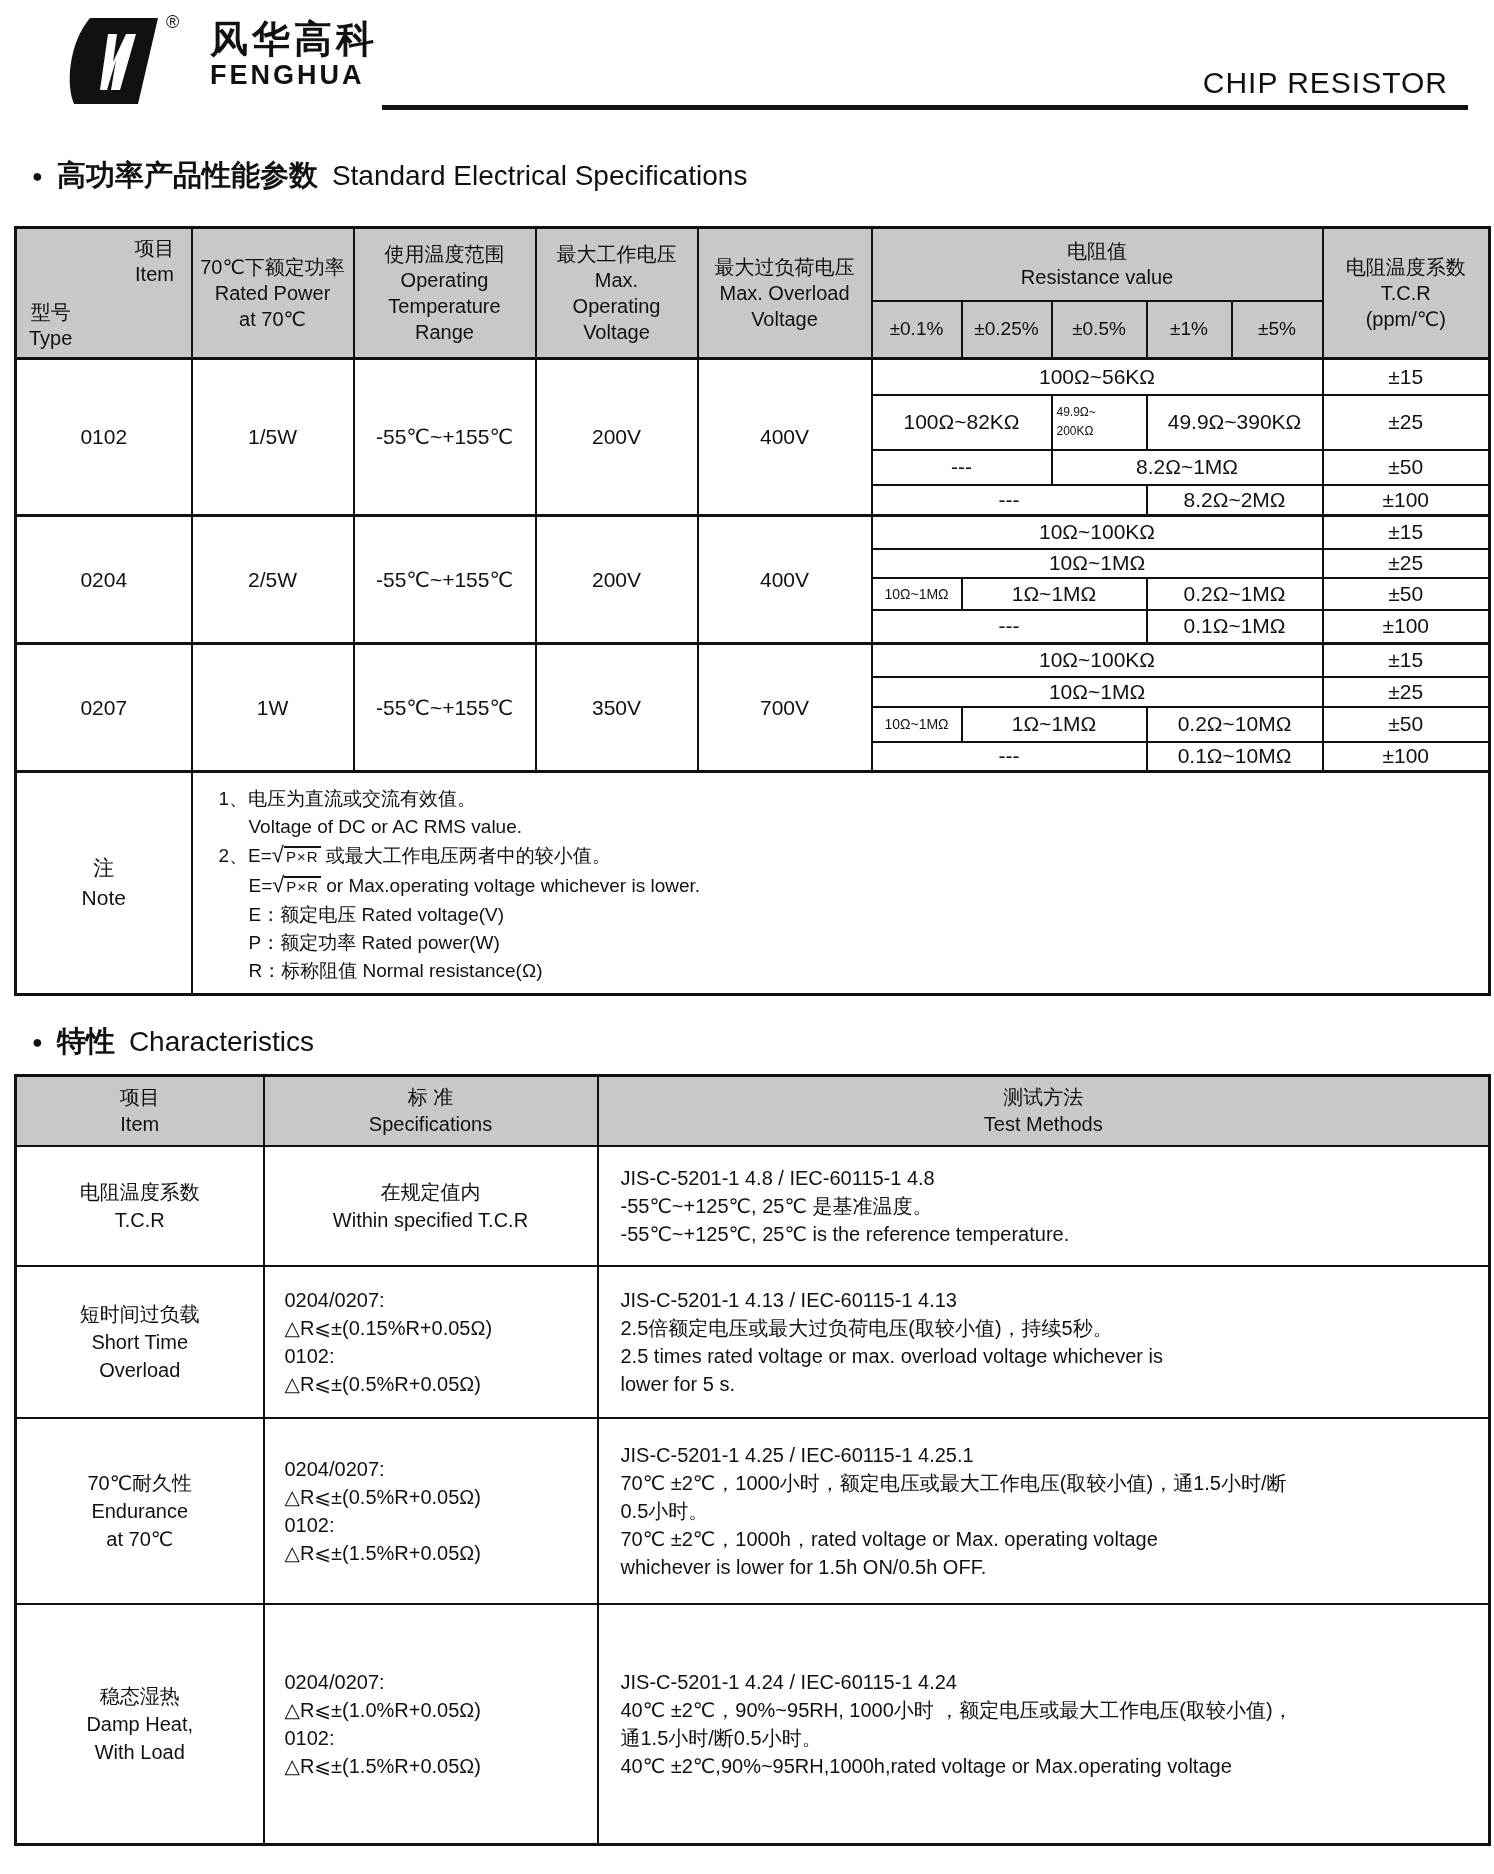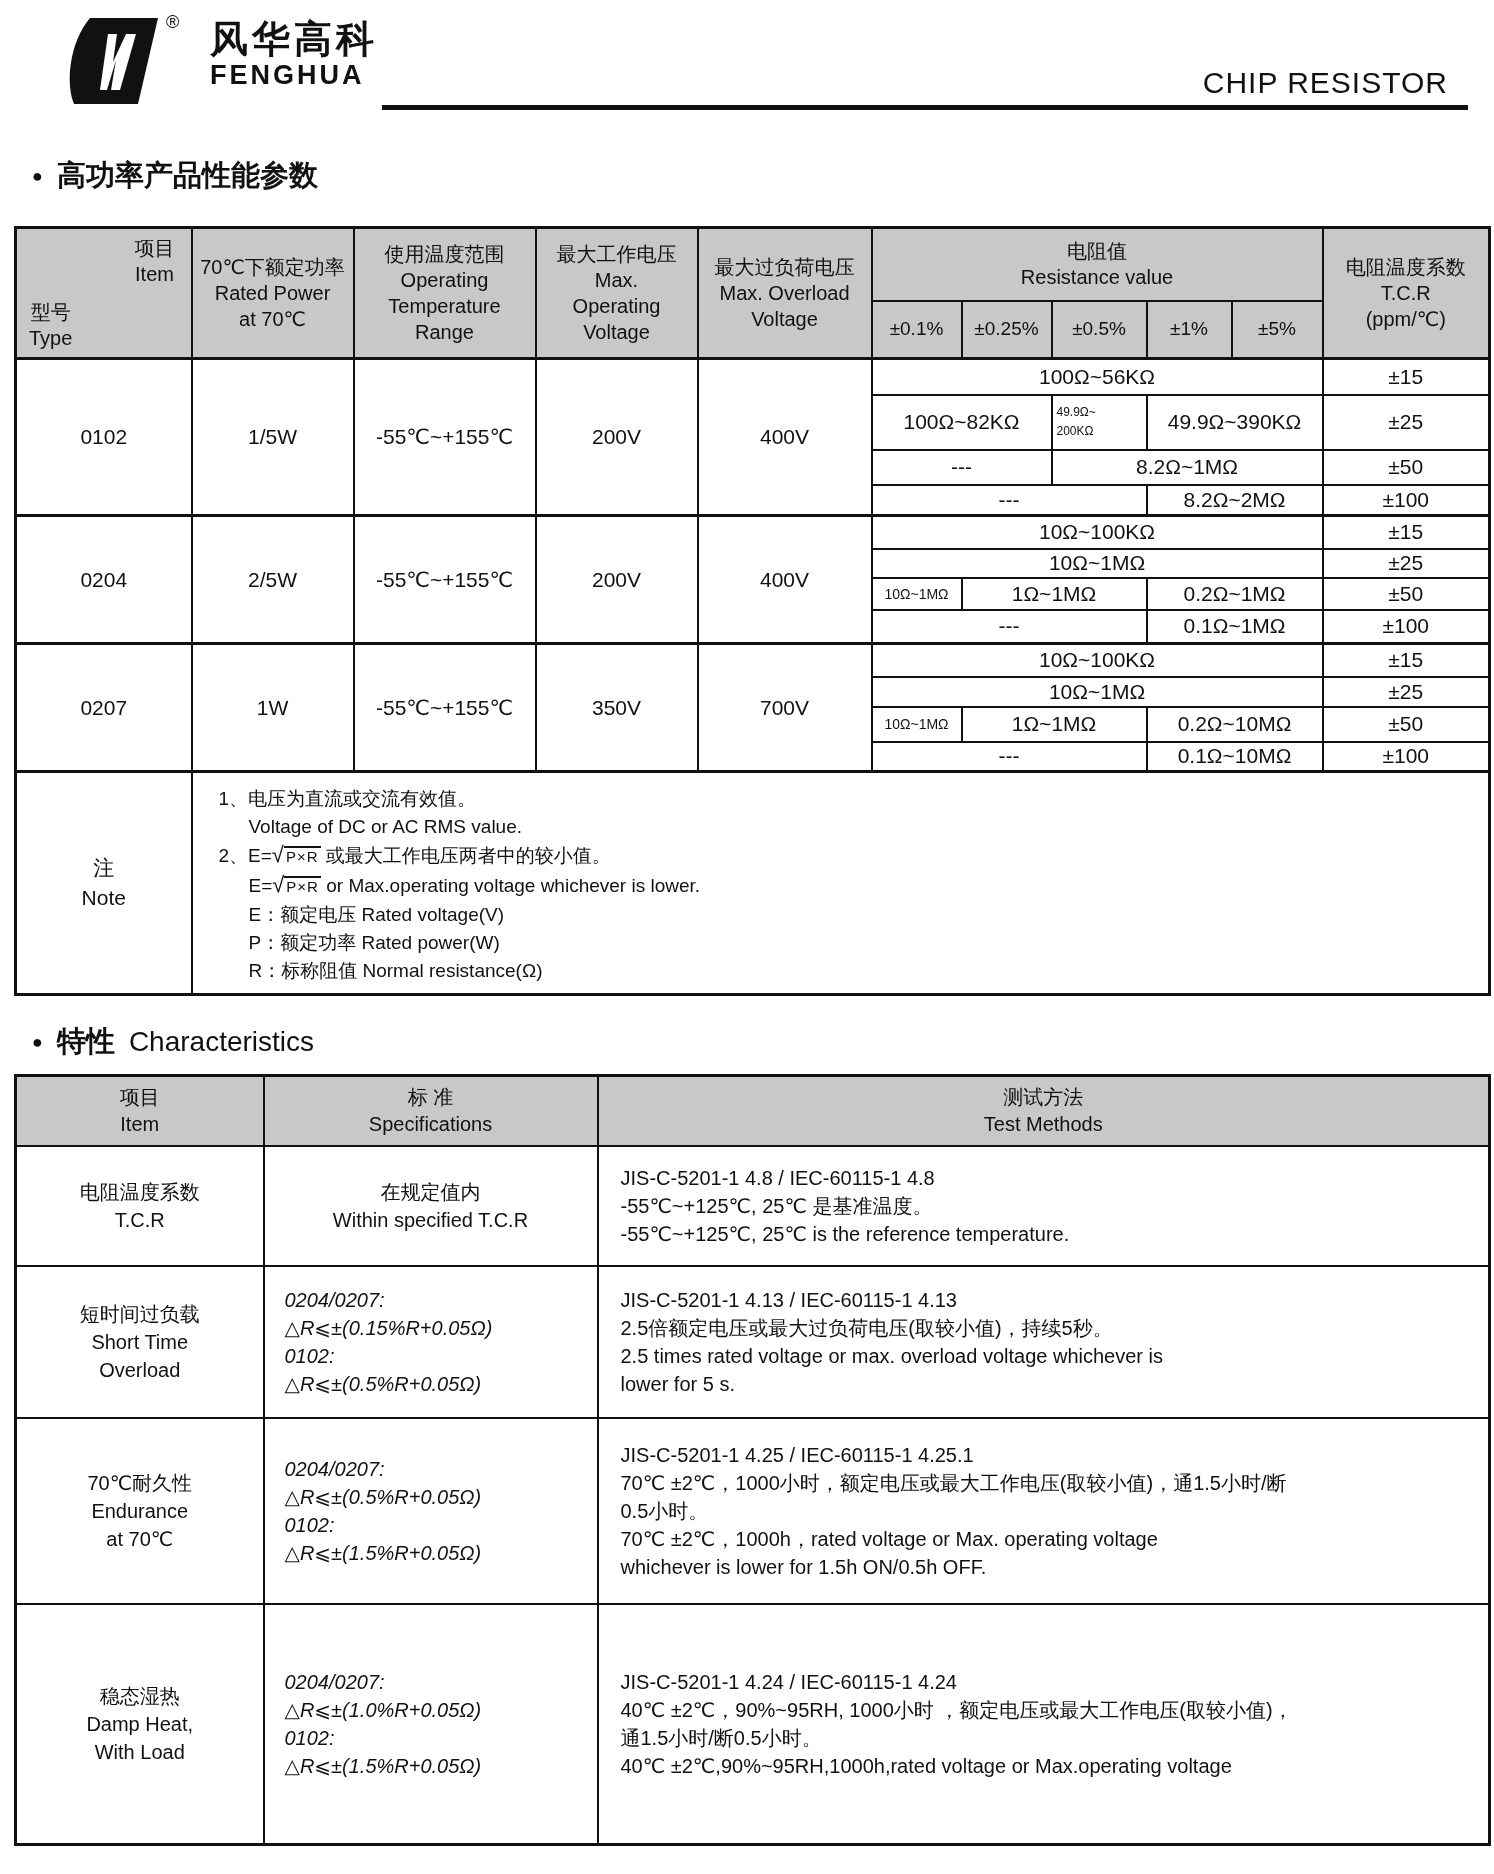--- a/index.html
+++ b/index.html
@@ -63,21 +63,21 @@
   .note-line{white-space:nowrap;}
   .indent{padding-left:30px;}
   .sqrt{font-size:22px;}
   .radicand{border-top:2px solid #111;font-size:15px;padding:0 2px;letter-spacing:1px;}
 
   
   .char-table tr.hdr td{font-size:20px;line-height:27px;height:68px;}
   .char-table td{font-size:20px;line-height:28px;}
   .cr1{height:120px;} .cr2{height:152px;} .cr3{height:126px;} .cr4{height:186px;} .cr5{height:240px;}
   .ctest{text-align:left;padding-left:22px;padding-right:8px;}
-  .spec-left{text-align:left;padding-left:20px;font-style:italic;}
+  .spec-left{text-align:left;padding-left:20px;}
 </style>
 </head>
 <body>
 
 <div class="page">
 
   <div class="masthead">
     <svg class="logo-mark" width="100" height="90" viewBox="0 0 100 90">
       <path d="M30,2 L98,2 L78,88 L14,88 C6,70 8,28 30,2 Z" fill="#111"></path>
       <path d="M40,74 L48,18 L57,18 L53,46 L66,18 L76,18 L60,74 L51,74 L56,44 L47,74 Z" fill="#fff"></path>
@@ -87,20 +87,21 @@
       <div class="brand-cn">风华高科</div>
       <div class="brand-en">FENGHUA</div>
     </div>
     <div class="doc-title">CHIP RESISTOR</div>
     <div class="rule"></div>
   </div>
 
   <div class="section-title st1">
     <span class="bullet">●</span>
     <span class="cn">高功率产品性能参数</span>
+    <span class="en">Standard Electrical Specifications</span>
   </div>
 
   <table class="spec-table">
     <colgroup>
       <col style="width:176px">
         <col style="width:162px">
         <col style="width:182px">
       <col style="width:162px">
         <col style="width:174px">
       <col style="width:90px">

